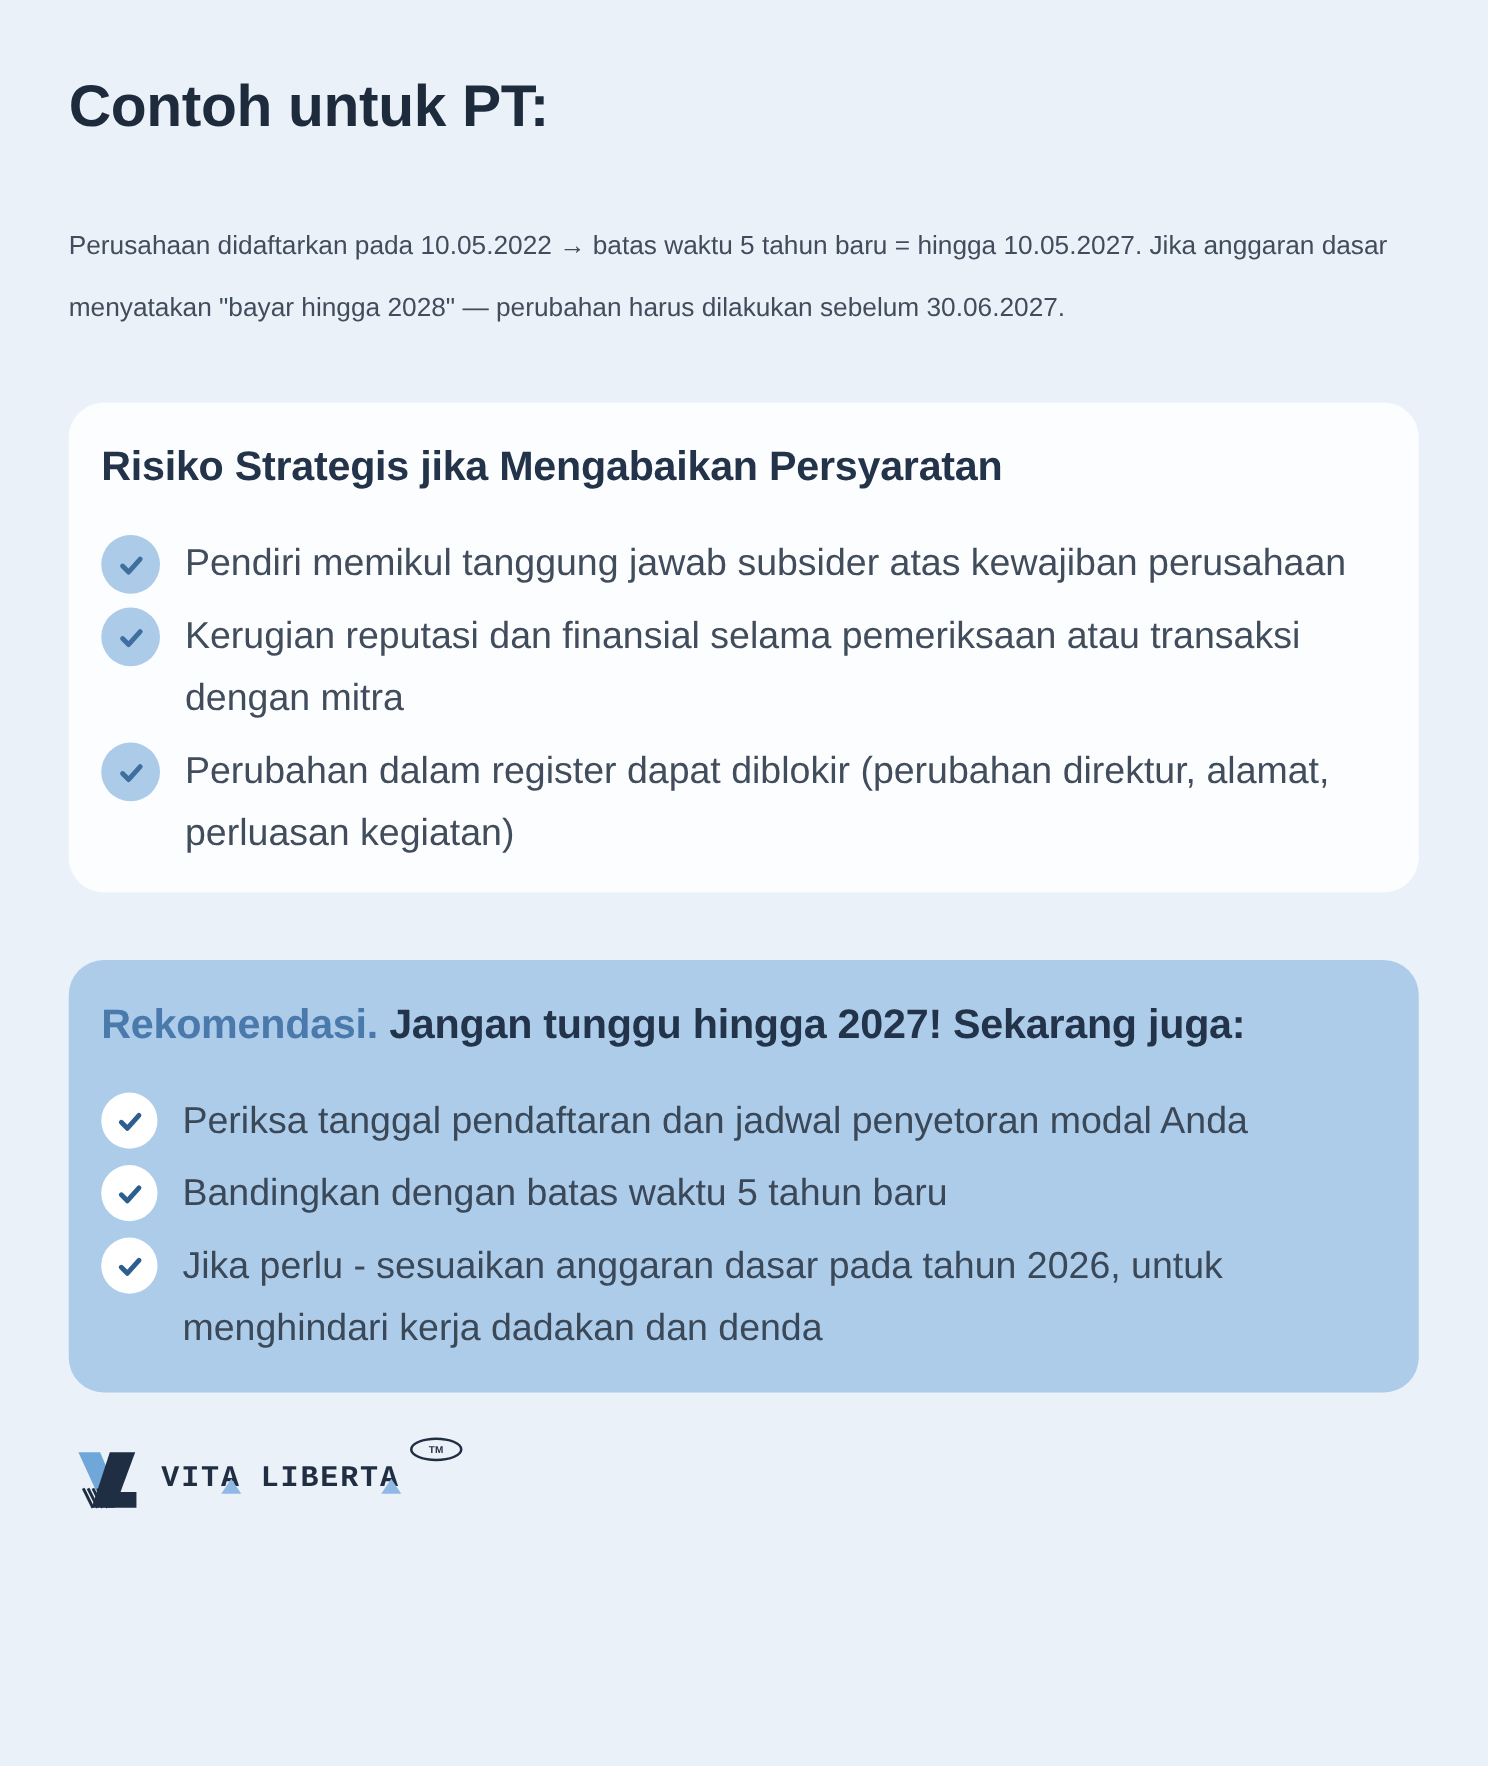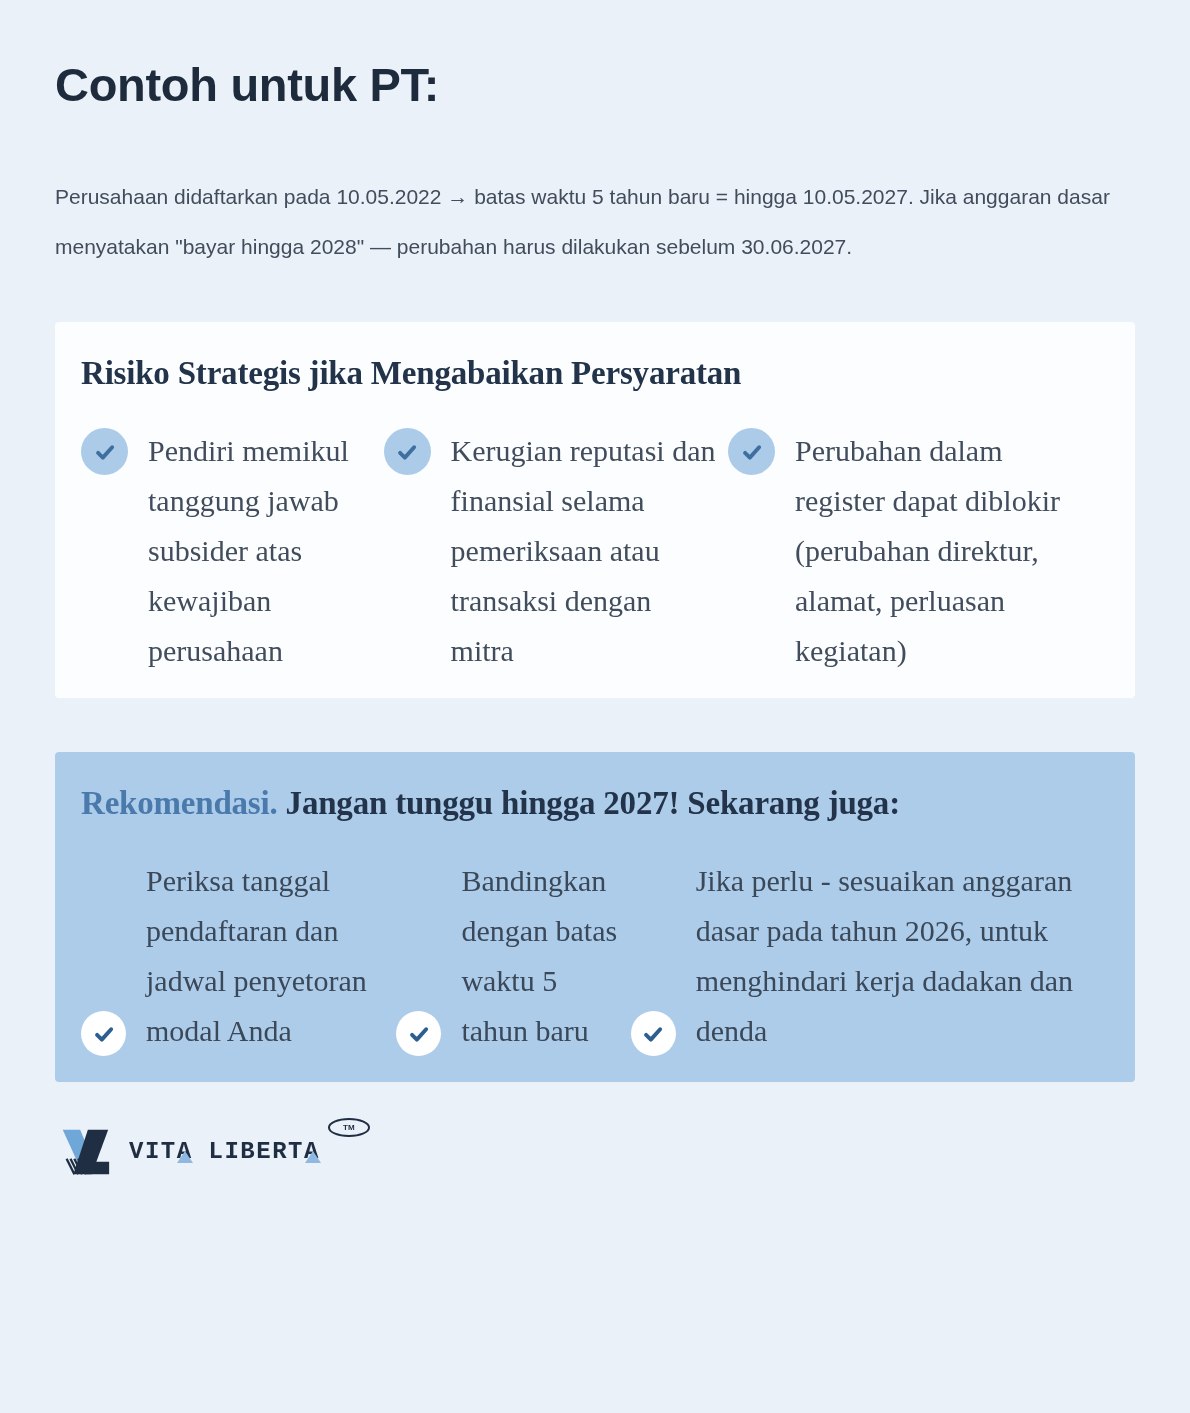--- a/index.html
+++ b/index.html
@@ -24,23 +24,22 @@
 
   .intro {
     margin: 60px 0 0;
     max-width: 1085px;
     font-size: 21px;
     line-height: 50px;
     color: var(--ink-body, #414d5c);
   }
 
   .card {
-    border-radius: 4px;
+    border-radius: 28px;
     padding: 30px 36px 22px 26px;
-    font-family: Liberation Serif, serif;
   }
   .card-white {
     margin-top: 50px;
     background: var(--card-white, #fcfdfe);
   }
   .card-blue {
     margin-top: 54px;
     background: var(--card-blue, #adccea);
     padding-bottom: 26px;
   }
@@ -53,31 +52,32 @@
     letter-spacing: -0.2px;
     color: var(--ink-heading, #22334a);
   }
   .card-title .accent { color: var(--accent-steel, #4a79ab); }
 
   .bullets {
     list-style: none;
     margin: 32px 0 0;
     padding: 0;
     display: flex;
+    flex-direction: column;
     gap: 8px;
   }
   .bullet {
     display: flex;
     align-items: flex-start;
     gap: 20px;
     font-size: 30px;
     line-height: 50px;
     color: var(--ink-body, #414d5c);
   }
-  .card-blue .bullet { color: var(--ink-body-blue, #3a4858); align-items: flex-end; }
+  .card-blue .bullet { color: var(--ink-body-blue, #3a4858); }
 
   .check {
     flex: 0 0 auto;
     border-radius: 50%;
     display: flex;
     align-items: center;
     justify-content: center;
     margin-top: 2px;
   }
   .check svg { width: 26px; height: 26px; }

